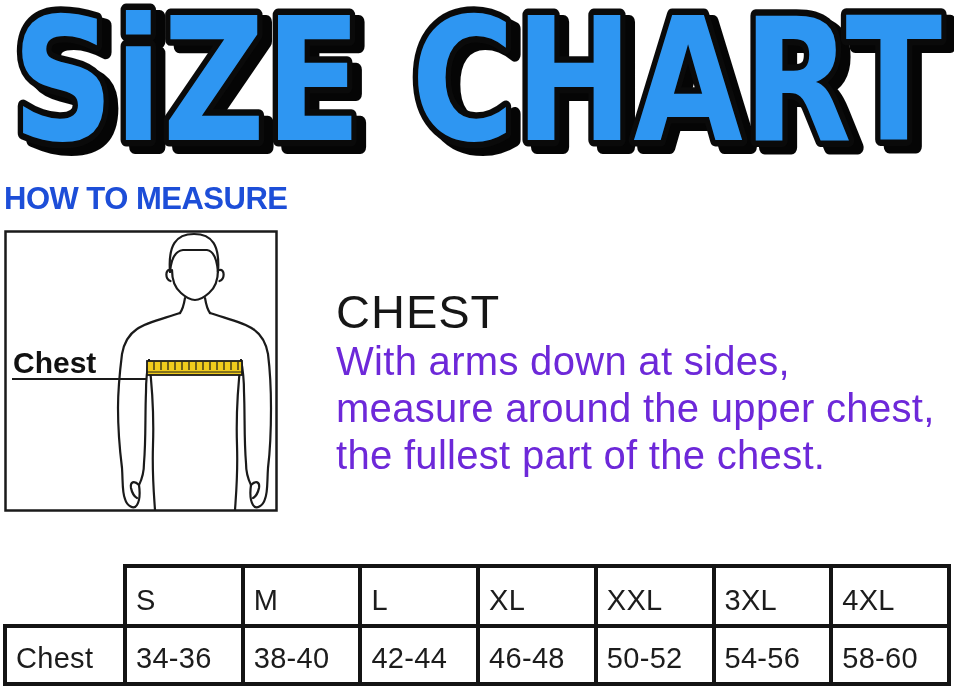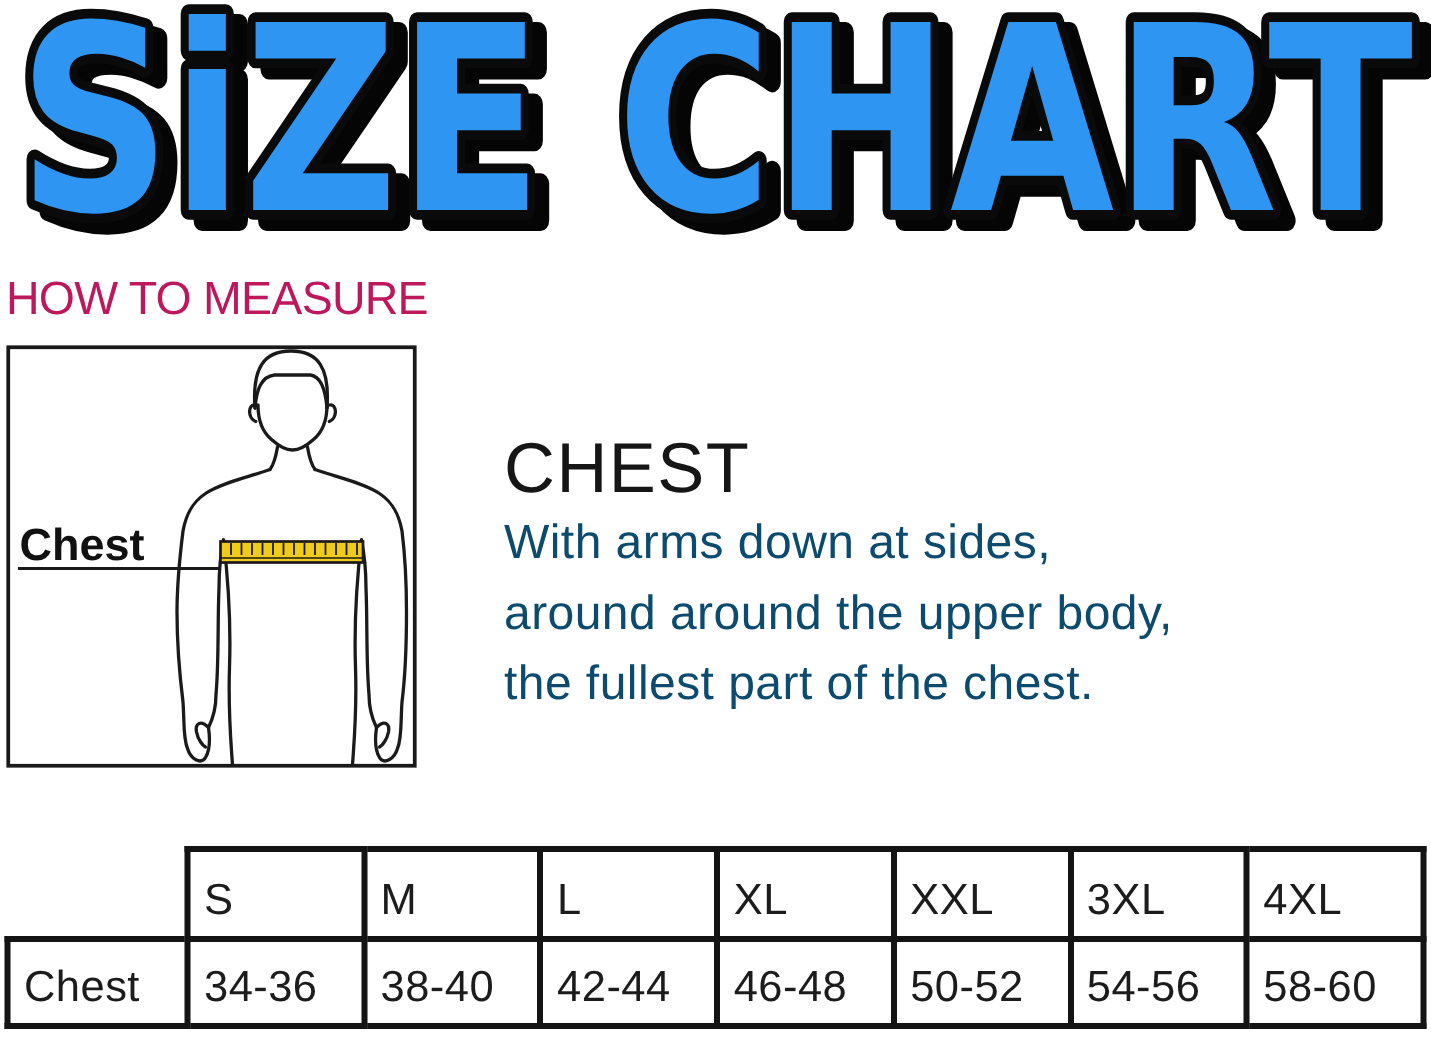--- a/index.html
+++ b/index.html
@@ -12,31 +12,31 @@
   .title-shadow{
     font-family:"DejaVu Sans",sans-serif;font-weight:bold;font-size:172px;
     fill:#050505;stroke:#050505;stroke-width:14px;stroke-linejoin:round;
   }
   .title-main{
     font-family:"DejaVu Sans",sans-serif;font-weight:bold;font-size:172px;
     stroke:#0a0a0a;stroke-width:13px;stroke-linejoin:round;paint-order:stroke fill;
   }
   
   .htm-heading{
-    margin:24px 0 0 4px;font-size:31px;font-weight:normal;letter-spacing:-0.5px;
-    line-height:34px;color:#be185d;
+    margin:24px 0 0 4px;font-size:31px;font-weight:bold;letter-spacing:-0.5px;
+    line-height:34px;color:#1d4ed8;
   }
   
   .measure-row{display:flex;align-items:flex-start;margin:14px 0 0 4px}
   .figure-box{flex:none;display:block}
   .fig-stroke{stroke:#1a1a1a;fill:none;stroke-linecap:round;stroke-linejoin:round}
   .fig-label{font-family:"Liberation Sans",sans-serif;font-size:30px;font-weight:600;fill:#111}
   .instructions{margin:56px 0 0 58px}
   .chest-heading{font-size:47px;line-height:52px;letter-spacing:1px;color:#161616}
-  .instr-line{font-size:32px;line-height:47px;letter-spacing:0.3px;color:#0c4a6e}
+  .instr-line{font-size:40px;line-height:47px;letter-spacing:0.3px;color:#6d28d9}
   
   .size-table{
     border-collapse:collapse;table-layout:fixed;width:948px;
     margin:52px 0 0 3px;
   }
   .size-table td{
     border:4px solid #141414;vertical-align:bottom;
     padding:0 0 7px 9px;font-size:29px;letter-spacing:0.3px;color:#1c1c1c;
     overflow:hidden;white-space:nowrap;
   }
@@ -93,21 +93,21 @@
       <line x1="143" y1="142" x2="238" y2="142" stroke="#1a1a1a" stroke-width="1"></line>
     </g>
 
     <text class="fig-label" x="9" y="143">Chest</text>
     <line x1="8" y1="149" x2="143" y2="149" stroke="#1a1a1a" stroke-width="2"></line>
   </svg>
 
   <div class="instructions">
     <div class="chest-heading">CHEST</div>
     <div class="instr-line">With arms down at sides,</div>
-    <div class="instr-line">around around the upper body,</div>
+    <div class="instr-line">measure around the upper chest,</div>
     <div class="instr-line">the fullest part of the chest.</div>
   </div>
 </div>
 
 <table class="size-table">
   <colgroup>
     <col style="width:120px">
     <col>
       <col>
       <col>

